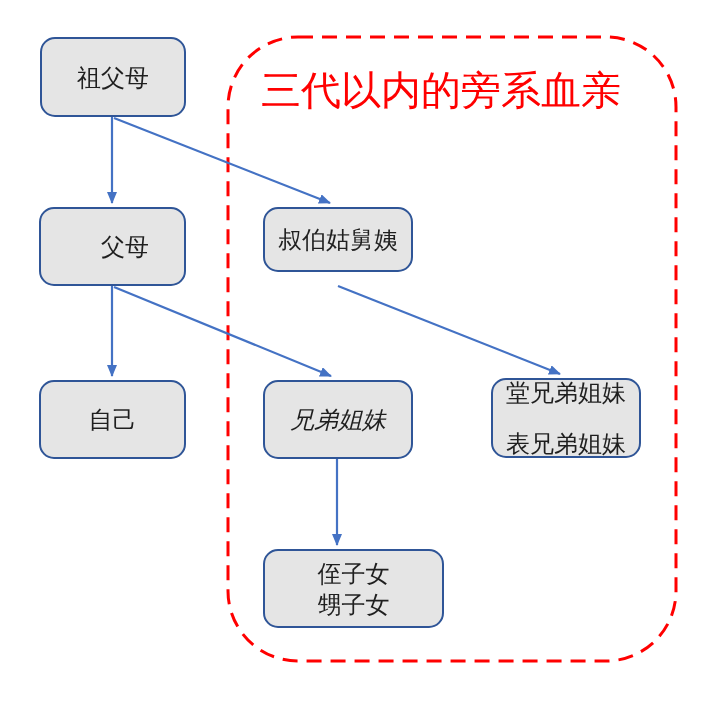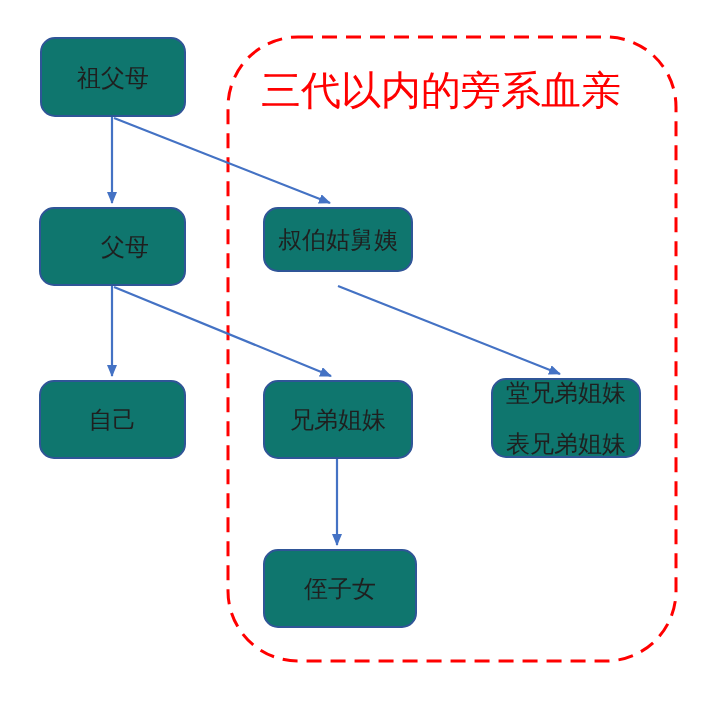--- a/index.html
+++ b/index.html
@@ -44,36 +44,36 @@
     color: var(--title-color);
     white-space: nowrap;
     z-index: 3;
   }
   .node {
     position: absolute;
     display: flex;
     flex-direction: column;
     align-items: center;
     justify-content: center;
-    background: #0f766e;
+    background: #e5e5e5;
     border: 2.5px solid var(--box-border);
     border-radius: 15px;
     color: var(--node-text);
     font-size: 24px;
     line-height: 31px;
     text-align: center;
     z-index: 2;
   }
   .n-grandparents { left: 40px;  top: 37px;  width: 146px; height: 80px; }
   .n-parents      { left: 39px;  top: 207px; width: 147px; height: 79px; padding-left: 25px; }
   .n-uncles       { left: 263px; top: 207px; width: 150px; height: 65px; }
   .n-self         { left: 39px;  top: 380px; width: 147px; height: 79px; text-align: center; }
-  .n-siblings     { left: 263px; top: 380px; width: 150px; height: 79px; }
+  .n-siblings     { left: 263px; top: 380px; width: 150px; height: 79px; font-style: italic; }
   .n-cousins      { left: 491px; top: 378px; width: 150px; height: 80px; gap: 20px; }
-  .n-nephews      { left: 263px; top: 549px; width: 154px; height: 79px; }
+  .n-nephews      { left: 263px; top: 549px; width: 181px; height: 79px; }
 </style>
 </head>
 <body>
 
 <div class="canvas">
 
   <svg class="edges" viewBox="0 0 720 720" xmlns="http://www.w3.org/2000/svg">
     <defs>
       <marker id="arrow" markerUnits="userSpaceOnUse" markerWidth="14" markerHeight="12" refX="11" refY="5" orient="auto">
         <path class="arrowhead" d="M0,0 L12,5 L0,10 Z"></path>
@@ -112,15 +112,16 @@
     <span>兄弟姐妹</span>
   </div>
 
   <div class="node n-cousins">
     <span>堂兄弟姐妹</span>
     <span>表兄弟姐妹</span>
   </div>
 
   <div class="node n-nephews">
     <span>侄子女</span>
+    <span>甥子女</span>
   </div>
 
 </div>
 
 </body></html>

